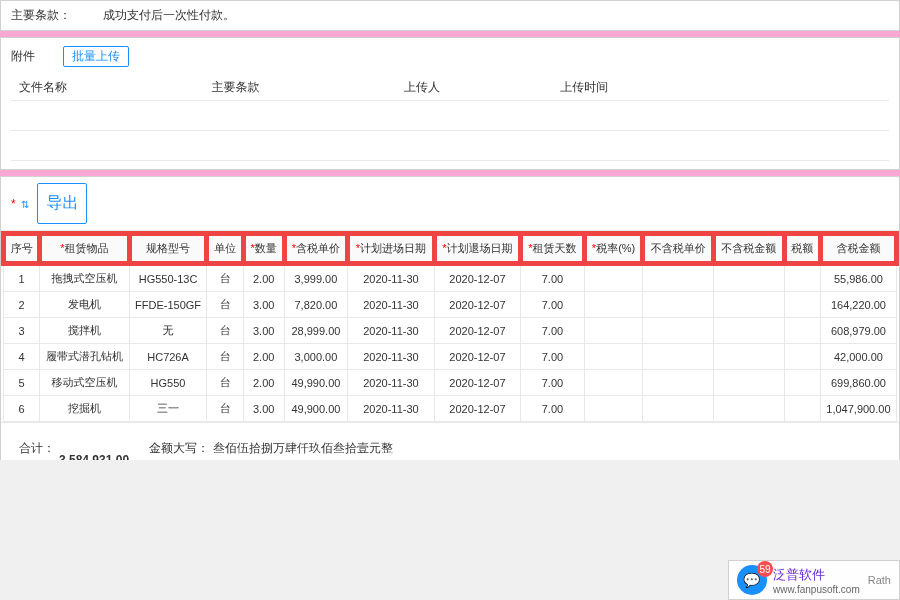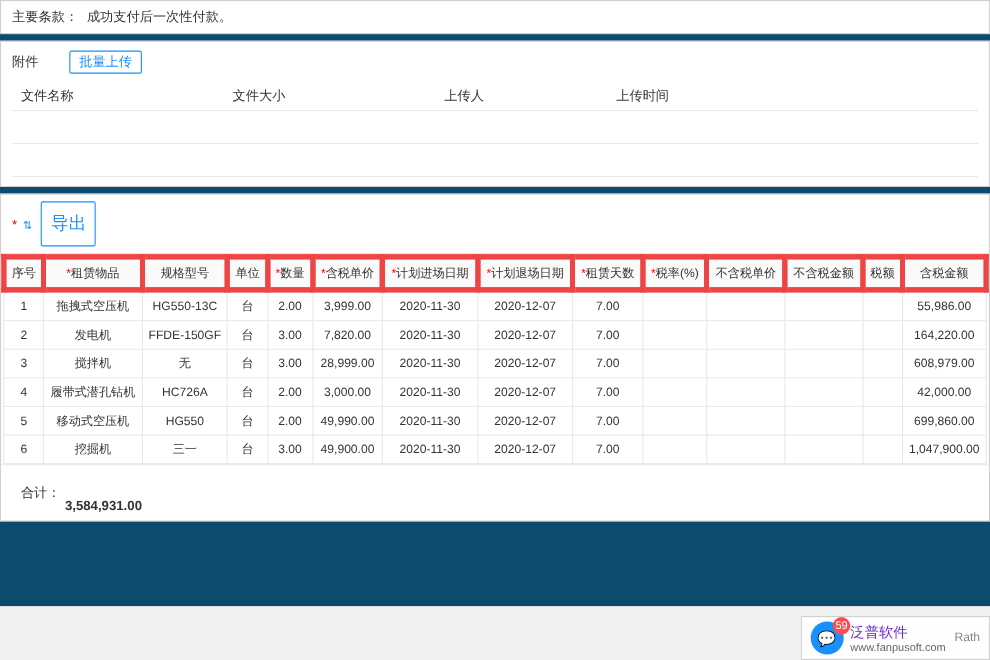--- a/index.html
+++ b/index.html
@@ -6,22 +6,22 @@
     body {
       font-family: "Microsoft YaHei", Arial, sans-serif;
       font-size: 12px;
       background: #f0f0f0;
       width: 900px;
       height: 600px;
       overflow: hidden;
     }
     .page-wrapper {
       width: 900px;
-      height: 551px;
-      background: #0c4a6e;
+      height: 460px;
+      background: #f9a8d4;
       overflow-y: auto;
       padding: 0;
     }
 
     
     .section-terms {
       background: #fff;
       border: 1px solid #d0d0d0;
       margin: 0 0 6px 0;
       padding: 6px 10px;
@@ -30,20 +30,21 @@
     }
     .section-terms .label {
       color: #333;
       font-size: 12px;
       white-space: nowrap;
       margin-right: 8px;
     }
     .section-terms .value {
       color: #333;
       font-size: 12px;
+      margin-left: 24px;
     }
 
     
     .section-attachment {
       background: #fff;
       border: 1px solid #d0d0d0;
       margin: 0 0 6px 0;
       padding: 8px 10px;
     }
     .attachment-header {
@@ -276,21 +277,21 @@
 
   <div class="section-attachment">
     <div class="attachment-header">
       <span class="attachment-title">附件</span>
       <button class="btn-batch-upload">批量上传</button>
     </div>
     <table class="attachment-table">
       <thead>
         <tr>
           <th>文件名称</th>
-          <th>文件大小</th>
+          <th>主要条款</th>
           <th>上传人</th>
           <th>上传时间</th>
           <th></th>
           <th></th>
           <th></th>
         </tr>
       </thead>
       <tbody>
         <tr class="attachment-body-row">
           <td></td>
@@ -441,20 +442,24 @@
               <td>1,047,900.00</td>
             </tr>
           </tbody>
       </table>
     </div>
     <div class="rental-footer">
       <div class="footer-total">
         <span class="label">合计：</span>
         <span class="value">3,584,931.00</span>
       </div>
+      <div class="footer-amount">
+        <span class="label">金额大写：</span>
+        <span class="value">叁佰伍拾捌万肆仟玖佰叁拾壹元整</span>
+      </div>
     </div>
   </div>
 </div>
 
 <div class="watermark">
   <div class="watermark-icon" style="position:relative;">
     <span class="chat-icon">💬</span>
     <span class="badge-num">59</span>
   </div>
   <div class="watermark-text">

